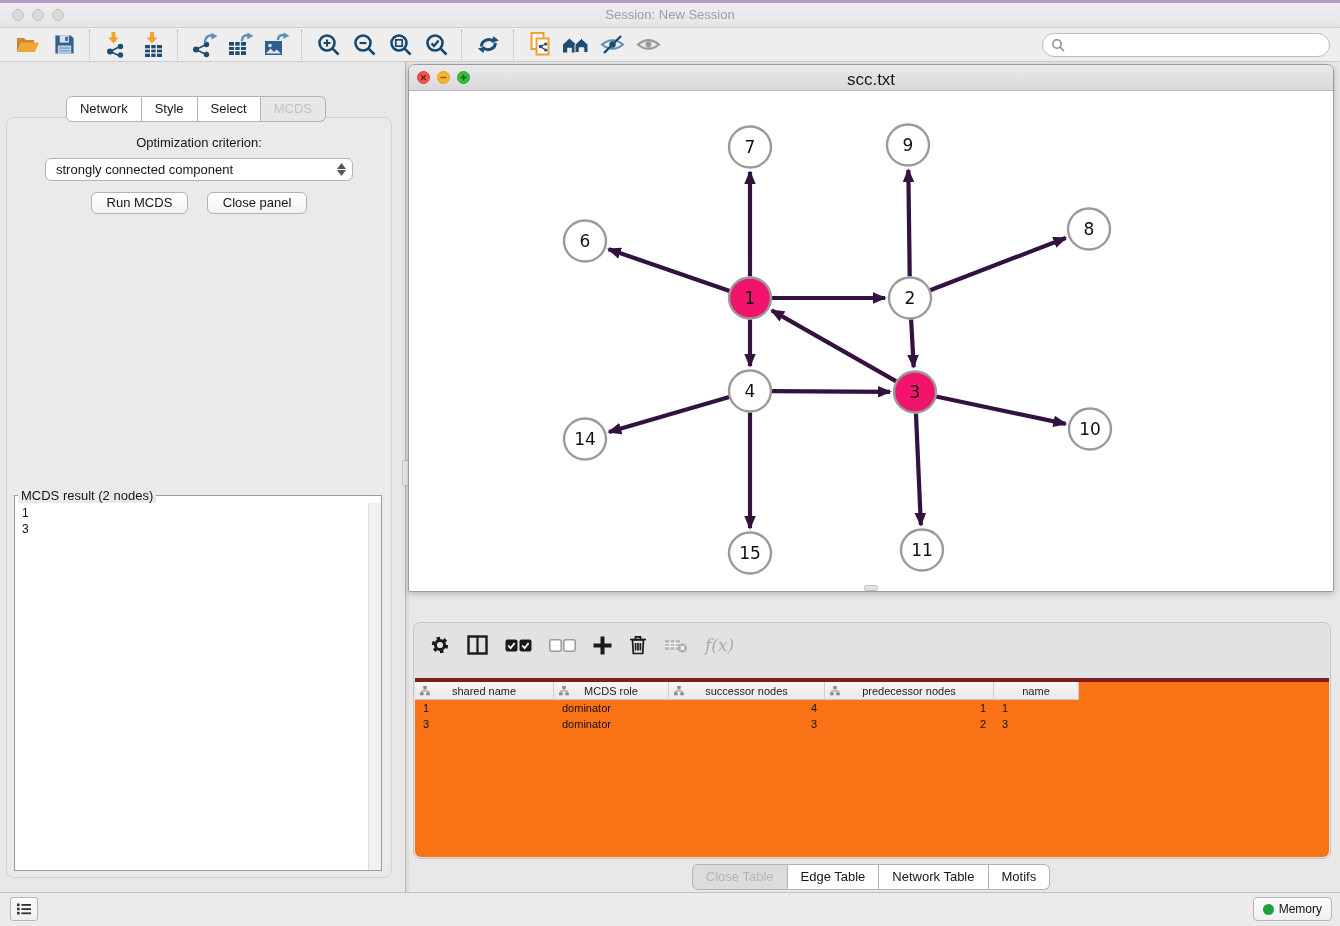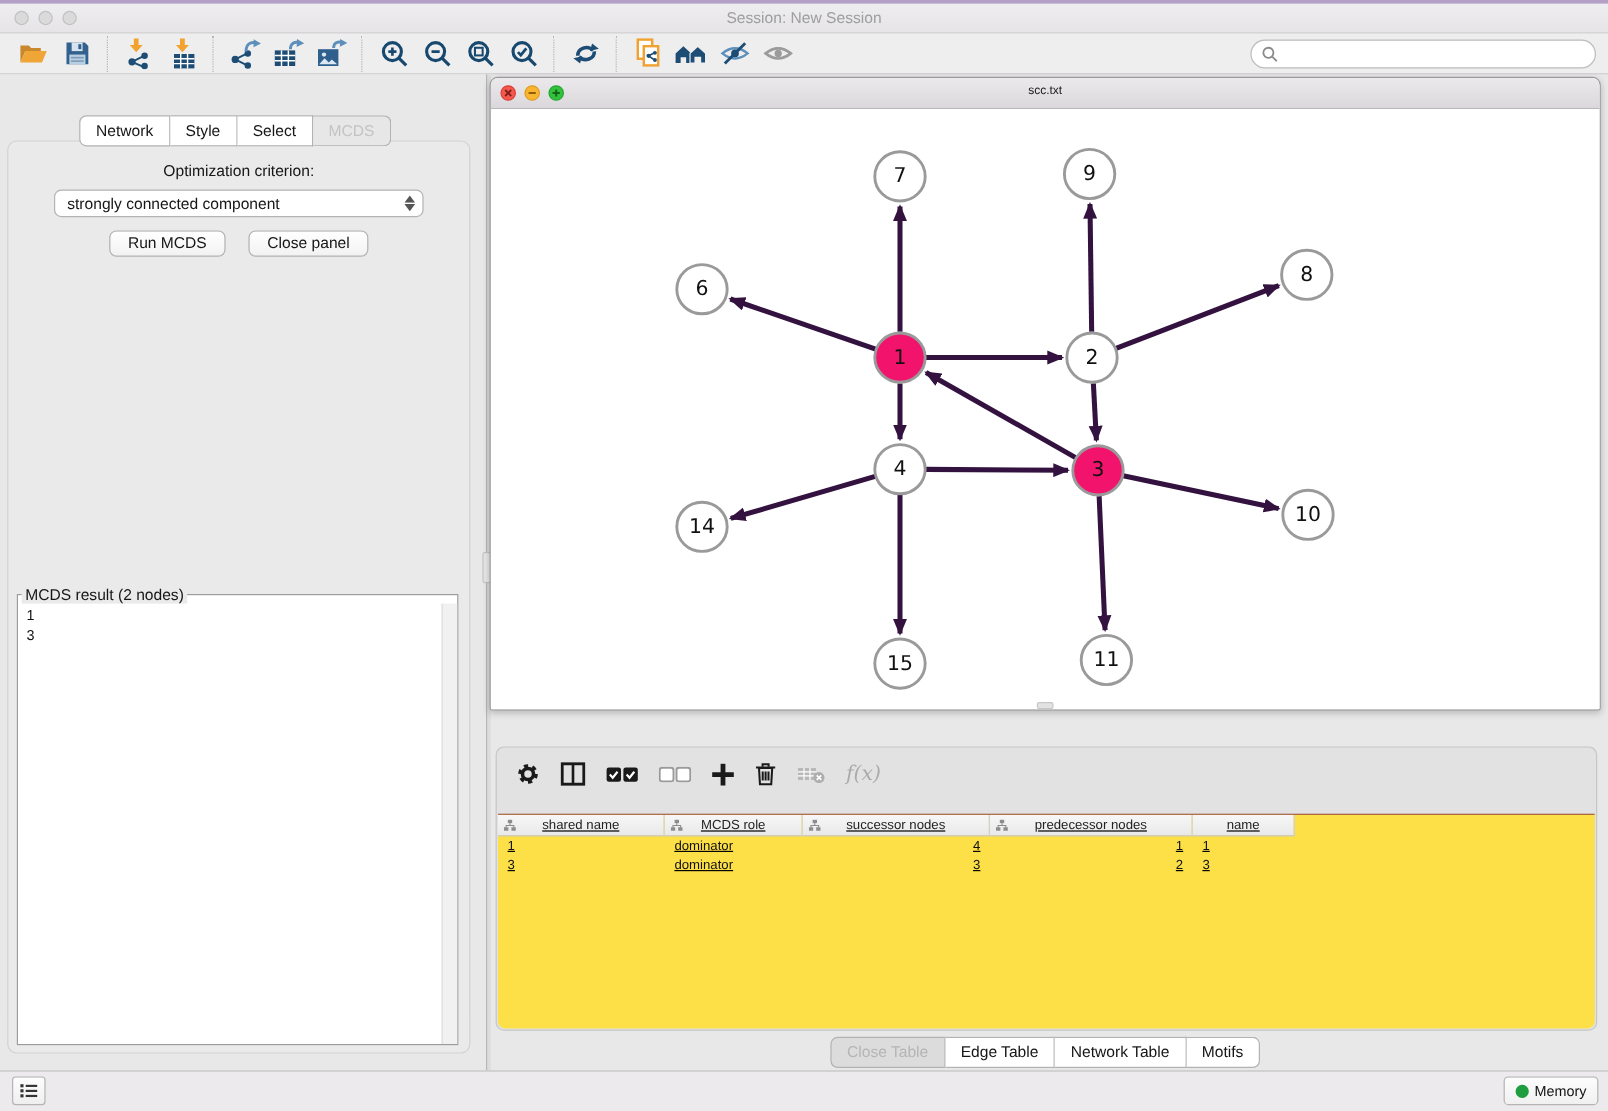--- a/index.html
+++ b/index.html
@@ -53,40 +53,40 @@
 
   
   .v-divider{position:absolute;left:405px;top:62px;bottom:33px;width:3px;background:#dcdcdc;border-left:1px solid #b7b7b7;}
   .v-grip{position:absolute;left:-4px;top:398px;width:9px;height:24px;background:#e8e8e8;border:1px solid #c4c4c4;border-radius:2px;}
 
   
   .network-window{position:absolute;left:408px;top:64px;width:926px;height:528px;
                   border:1px solid #9b9b9b;border-radius:7px 7px 2px 2px;overflow:hidden;
                   box-shadow:0 2px 6px rgba(0,0,0,.22);background:#fff;box-sizing:border-box;}
   .net-titlebar{position:relative;height:25px;background:linear-gradient(#ebe9eb,#dad8da);border-bottom:1px solid #b9b7b9;}
-  .net-title{position:absolute;left:0;right:0;top:5px;text-align:center;font-size:10px;color:#1a1a1a;}
+  .net-title{position:absolute;left:0;right:0;top:5px;text-align:center;font-size:17px;color:#1a1a1a;}
   .traffic{position:absolute;left:8px;top:6px;display:flex;gap:7px;}
   .tl{width:13px;height:13px;border-radius:50%;box-sizing:border-box;display:flex;align-items:center;justify-content:center;}
   .tl.red{background:#f4574d;border:1px solid #da3e34;}
   .tl.yellow{background:#f9b52f;border:1px solid #dd9c20;}
   .tl.green{background:#30c23d;border:1px solid #26a52f;}
   .net-canvas{position:relative;width:924px;height:501px;background:#fff;}
   .canvas-grip{position:absolute;left:50%;bottom:1px;width:14px;height:6px;margin-left:-7px;
                background:#e2e2e2;border:1px solid #c6c6c6;border-radius:2px;box-sizing:border-box;}
 
   
   .table-panel{position:absolute;left:408px;right:6px;top:595px;bottom:33px;}
   .table-container{position:absolute;left:5px;right:3px;top:27px;bottom:34px;background:#e3e2e3;
                    border:1px solid #c7c6c7;border-radius:7px;}
   .table-toolbar{position:absolute;left:0;right:0;top:0;height:44px;display:flex;align-items:center;
                  padding-left:16px;gap:17px;}
   .tt-icon{display:flex;align-items:center;justify-content:center;}
   .fx{font:italic 17px "DejaVu Serif",serif;color:#ababab;}
-  .table-area{position:absolute;left:1px;right:1px;top:55px;bottom:1px;background:#fde047;
-              border-top:1px solid #7f1d1d;border-radius:0 0 6px 6px;overflow:hidden;text-decoration:underline;}
+  .table-area{position:absolute;left:1px;right:1px;top:55px;bottom:1px;background:#f97316;
+              border-top:4px solid #7f1d1d;border-radius:0 0 6px 6px;overflow:hidden;}
   .thead{display:flex;height:18px;}
   .th{position:relative;box-sizing:border-box;height:18px;background:linear-gradient(#f7f7f7,#e9e9e9);
       border-right:1px solid #cfcfcf;border-bottom:1px solid #c9c9c9;
       display:flex;align-items:center;justify-content:center;font-size:11px;color:#222;}
   .th .h-icon{position:absolute;left:5px;top:4px;}
   .trow{display:flex;height:16px;}
   .td{box-sizing:border-box;font-size:11px;color:#111;line-height:16px;padding:0 8px;
       white-space:nowrap;overflow:hidden;}
   .table-tabs{position:absolute;left:0;right:0;top:269px;text-align:center;}
   .table-tabs .tab.active{background:#dcdcdc;color:#b5b5b5;}

